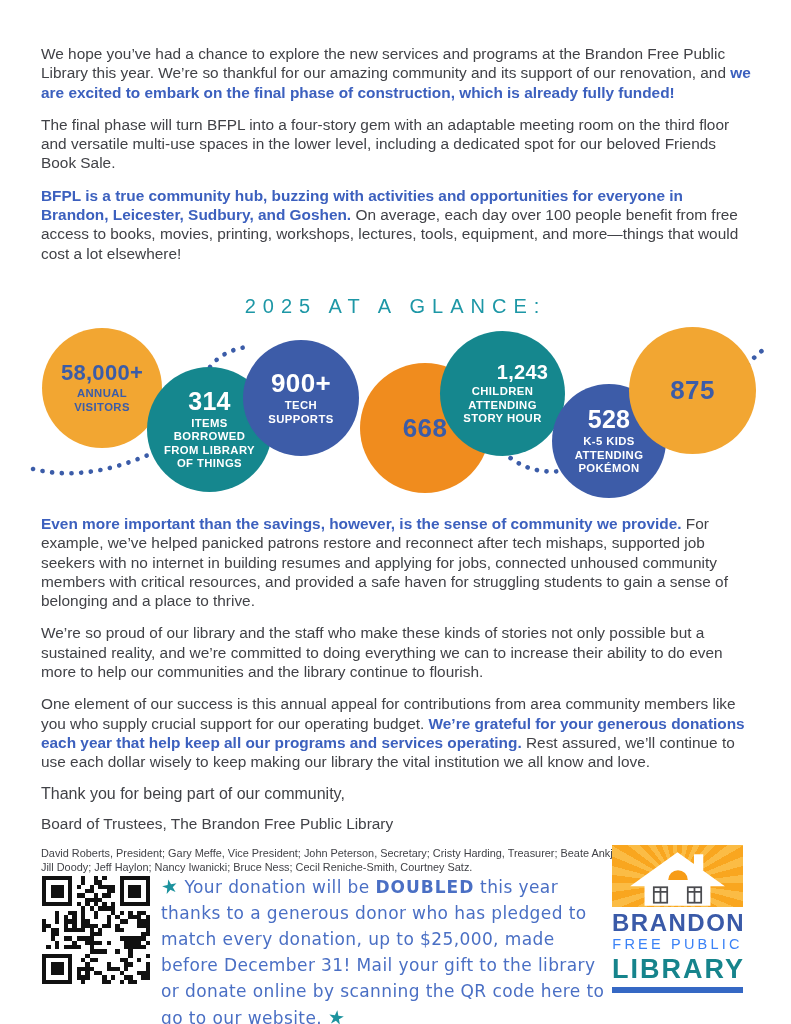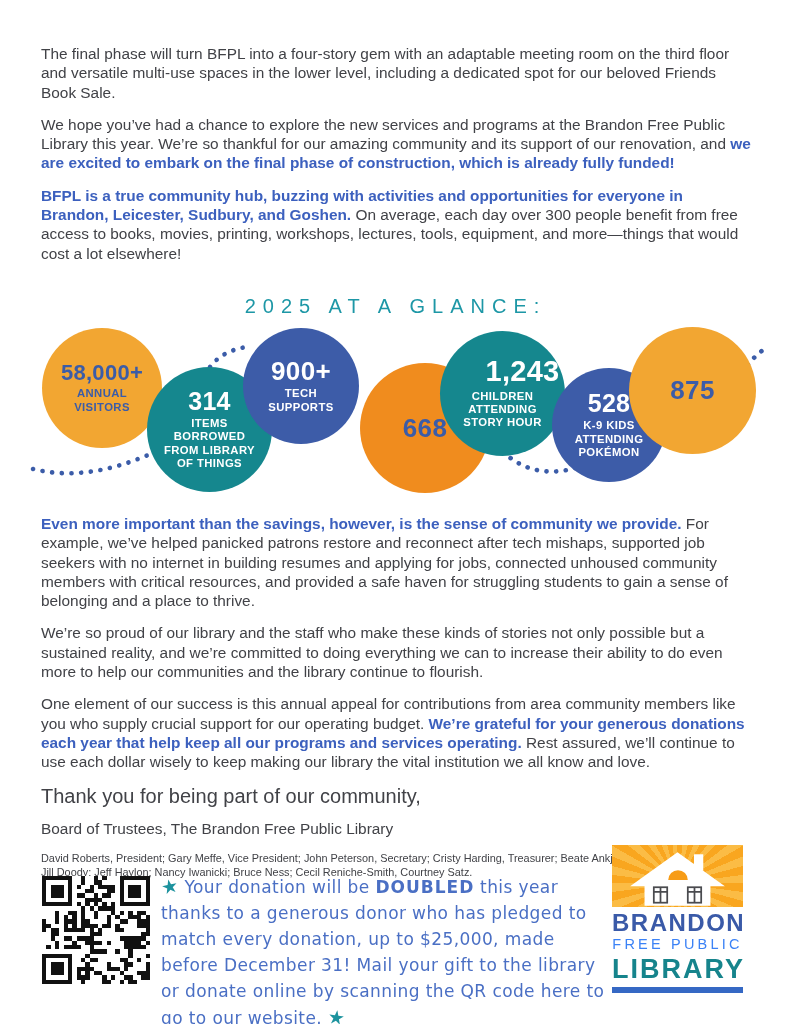--- a/index.html
+++ b/index.html
@@ -27,21 +27,21 @@
   }
   .stat-value{font-weight:bold;line-height:1.02;letter-spacing:.3px;}
   .stat-label{font-weight:bold;font-size:11.3px;line-height:1.18;letter-spacing:.4px;margin-top:3px;}
   .c-gold{background:#F2A632;color:#3B5CA8;}
   .c-teal{background:#15878E;color:#ffffff;}
   .c-blue{background:#3D5CA8;color:#ffffff;}
   .c-orange{background:#F08C1E;color:#3B5CA8;}
   .dots-svg{position:absolute;left:0;top:0;width:791px;height:190px;pointer-events:none;}
   
   .mid-block{position:absolute;left:41px;top:514px;width:712px;}
-  .closing{font-size:20px;margin:6px 0 12px 0;}
+  .closing{font-size:16px;margin:6px 0 12px 0;}
   .signature{font-size:15.4px;margin:0 0 13px 0;}
   .trustees{font-size:10.9px;line-height:14.5px;color:#414247;width:700px;margin:0;}
   
   .bottom-band{position:absolute;left:0;top:840px;width:791px;height:184px;}
   .qr{position:absolute;left:42px;top:36px;width:108px;height:108px;background:#fff;}
   .note{
     position:absolute;left:161px;top:33px;width:448px;
     font-family:cursive,"DejaVu Sans",sans-serif;
     font-size:17px;line-height:26px;color:#4A6FC4;letter-spacing:.4px;
   }
@@ -61,56 +61,56 @@
   .logo-line2{font-size:14.5px;color:#3b82f6;letter-spacing:3.2px;line-height:1.2;margin-top:1px;}
   .logo-line3{font-size:27px;font-weight:bold;color:#16848C;letter-spacing:2px;line-height:1.05;margin-top:1px;}
   .logo-bar{width:131px;height:6px;background:#3568C4;margin-top:4px;}
 </style>
 </head>
 <body>
 
 <div class="page">
 
   <div class="top-block">
+    <p class="para"><span>We hope you’ve had a chance to explore the new services and programs at the Brandon Free Public Library this year. We’re so thankful for our amazing community and its support of our renovation, and </span><span class="blue-bold">we are excited to embark on the final phase of construction, which is already fully funded!</span></p>
     <p class="para">The final phase will turn BFPL into a four-story gem with an adaptable meeting room on the third floor and versatile multi-use spaces in the lower level, including a dedicated spot for our beloved Friends Book Sale.</p>
-    <p class="para"><span>We hope you’ve had a chance to explore the new services and programs at the Brandon Free Public Library this year. We’re so thankful for our amazing community and its support of our renovation, and </span><span class="blue-bold">we are excited to embark on the final phase of construction, which is already fully funded!</span></p>
-    <p class="para"><span class="blue-bold">BFPL is a true community hub, buzzing with activities and opportunities for everyone in Brandon, Leicester, Sudbury, and Goshen.</span><span> On average, each day over 300 people benefit from free access to books, movies, printing, workshops, lectures, tools, equipment, and more—things that would cost a lot elsewhere!</span></p>
+    <p class="para"><span class="blue-bold">BFPL is a true community hub, buzzing with activities and opportunities for everyone in Brandon, Leicester, Sudbury, and Goshen.</span><span> On average, each day over 100 people benefit from free access to books, movies, printing, workshops, lectures, tools, equipment, and more—things that would cost a lot elsewhere!</span></p>
   </div>
 
   <div class="infographic">
     <div class="glance-heading">2025 AT A GLANCE:</div>
     <svg class="dots-svg" viewBox="0 0 791 190" fill="none">
       <path d="M 33 149 Q 85 162, 148 135" stroke="#3B5CA8" stroke-width="4.6" stroke-linecap="round" stroke-dasharray="0.1 9.6"></path>
       <path d="M 210 47 Q 222 31, 246 27" stroke="#3B5CA8" stroke-width="4.6" stroke-linecap="round" stroke-dasharray="0.1 9.6"></path>
       <path d="M 503 132 Q 536 162, 582 146" stroke="#3B5CA8" stroke-width="4.6" stroke-linecap="round" stroke-dasharray="0.1 9.6"></path>
       <path d="M 742 53 Q 752 38, 763 30" stroke="#3B5CA8" stroke-width="4.6" stroke-linecap="round" stroke-dasharray="0.1 9.6"></path>
     </svg>
 
   <div class="stat-circle c-gold" style="left: 42px; top: 8px; width: 120px; height: 120px;">
         <div class="stat-value" style="font-size: 22px;">58,000+</div>
         <div class="stat-label">ANNUAL VISITORS</div>
       </div>
       <div class="stat-circle c-teal" style="left: 147px; top: 47px; width: 125px; height: 125px;">
         <div class="stat-value" style="font-size: 25px;">314</div>
         <div class="stat-label">ITEMS BORROWED FROM LIBRARY OF THINGS</div>
       </div>
-      <div class="stat-circle c-blue" style="left: 243px; top: 8px; width: 116px; height: 116px;">
+      <div class="stat-circle c-blue" style="left: 243px; top: 20px; width: 116px; height: 116px;">
         <div class="stat-value" style="font-size: 26px;">900+</div>
         <div class="stat-label">TECH SUPPORTS</div>
       </div>
       <div class="stat-circle c-orange" style="left: 360px; top: 43px; width: 130px; height: 130px;">
         <div class="stat-value" style="font-size: 26px;">668</div>
       </div>
       <div class="stat-circle c-teal" style="left: 440px; top: 11px; width: 125px; height: 125px;">
-        <div class="stat-value" style="font-size: 29px; margin-left: 40px;">1,243</div>
+        <div class="stat-value" style="font-size: 20px; margin-left: 40px;">1,243</div>
         <div class="stat-label">CHILDREN ATTENDING STORY HOUR</div>
       </div>
-      <div class="stat-circle c-blue" style="left: 552px; top: 48px; width: 114px; height: 114px;">
+      <div class="stat-circle c-blue" style="left: 552px; top: 64px; width: 114px; height: 114px;">
         <div class="stat-value" style="font-size: 25px;">528</div>
-        <div class="stat-label">K-9 KIDS ATTENDING POKÉMON</div>
+        <div class="stat-label">K-5 KIDS ATTENDING POKÉMON</div>
       </div>
       <div class="stat-circle c-gold" style="left: 629px; top: 7px; width: 127px; height: 127px;">
         <div class="stat-value" style="font-size: 26px;">875</div>
       </div>
     </div>
 
   <div class="mid-block">
     <p class="para"><span class="blue-bold">Even more important than the savings, however, is the sense of community we provide.</span><span> For example, we’ve helped panicked patrons restore and reconnect after tech mishaps, supported job seekers with no internet in building resumes and applying for jobs, connected unhoused community members with critical resources, and provided a safe haven for struggling students to gain a sense of belonging and a place to thrive.</span></p>
     <p class="para">We’re so proud of our library and the staff who make these kinds of stories not only possible but a sustained reality, and we’re committed to doing everything we can to increase their ability to do even more to help our communities and the library continue to flourish.</p>
     <p class="para"><span>One element of our success is this annual appeal for contributions from area community members like you who supply crucial support for our operating budget. </span><span class="blue-bold">We’re grateful for your generous donations each year that help keep all our programs and services operating.</span><span> Rest assured, we’ll continue to use each dollar wisely to keep making our library the vital institution we all know and love.</span></p>

